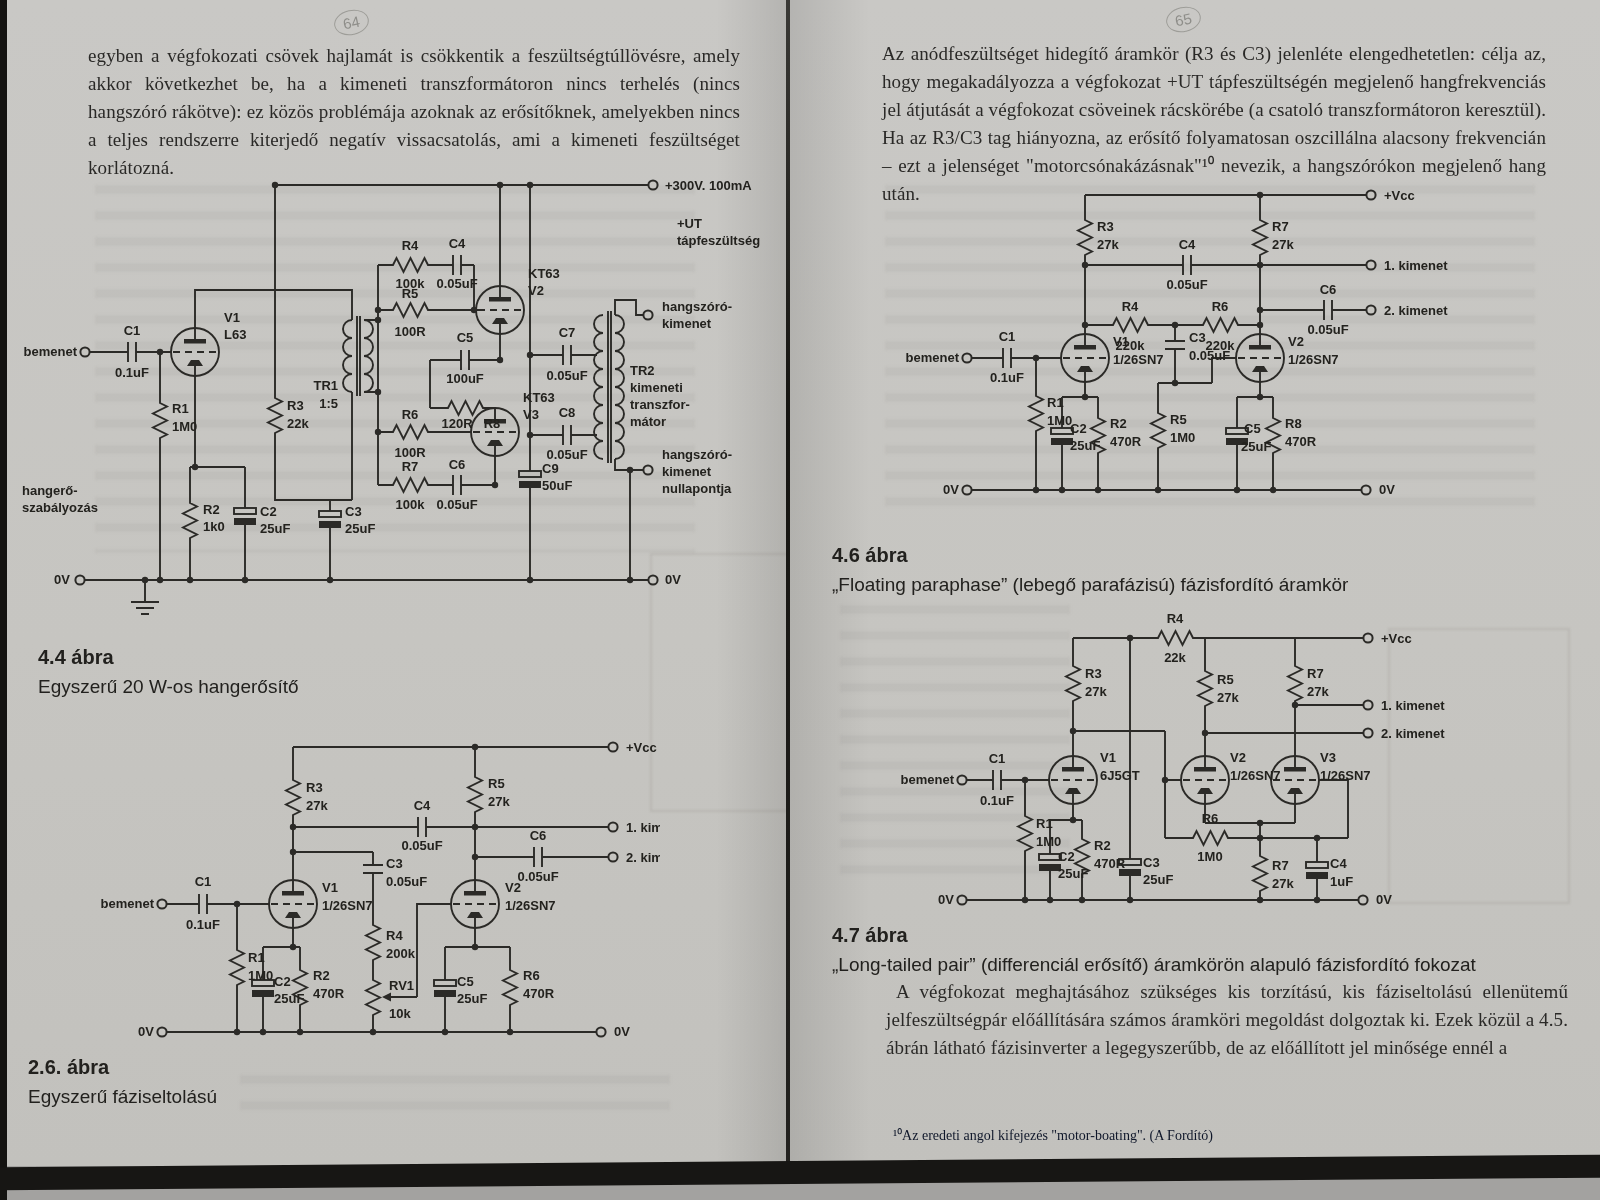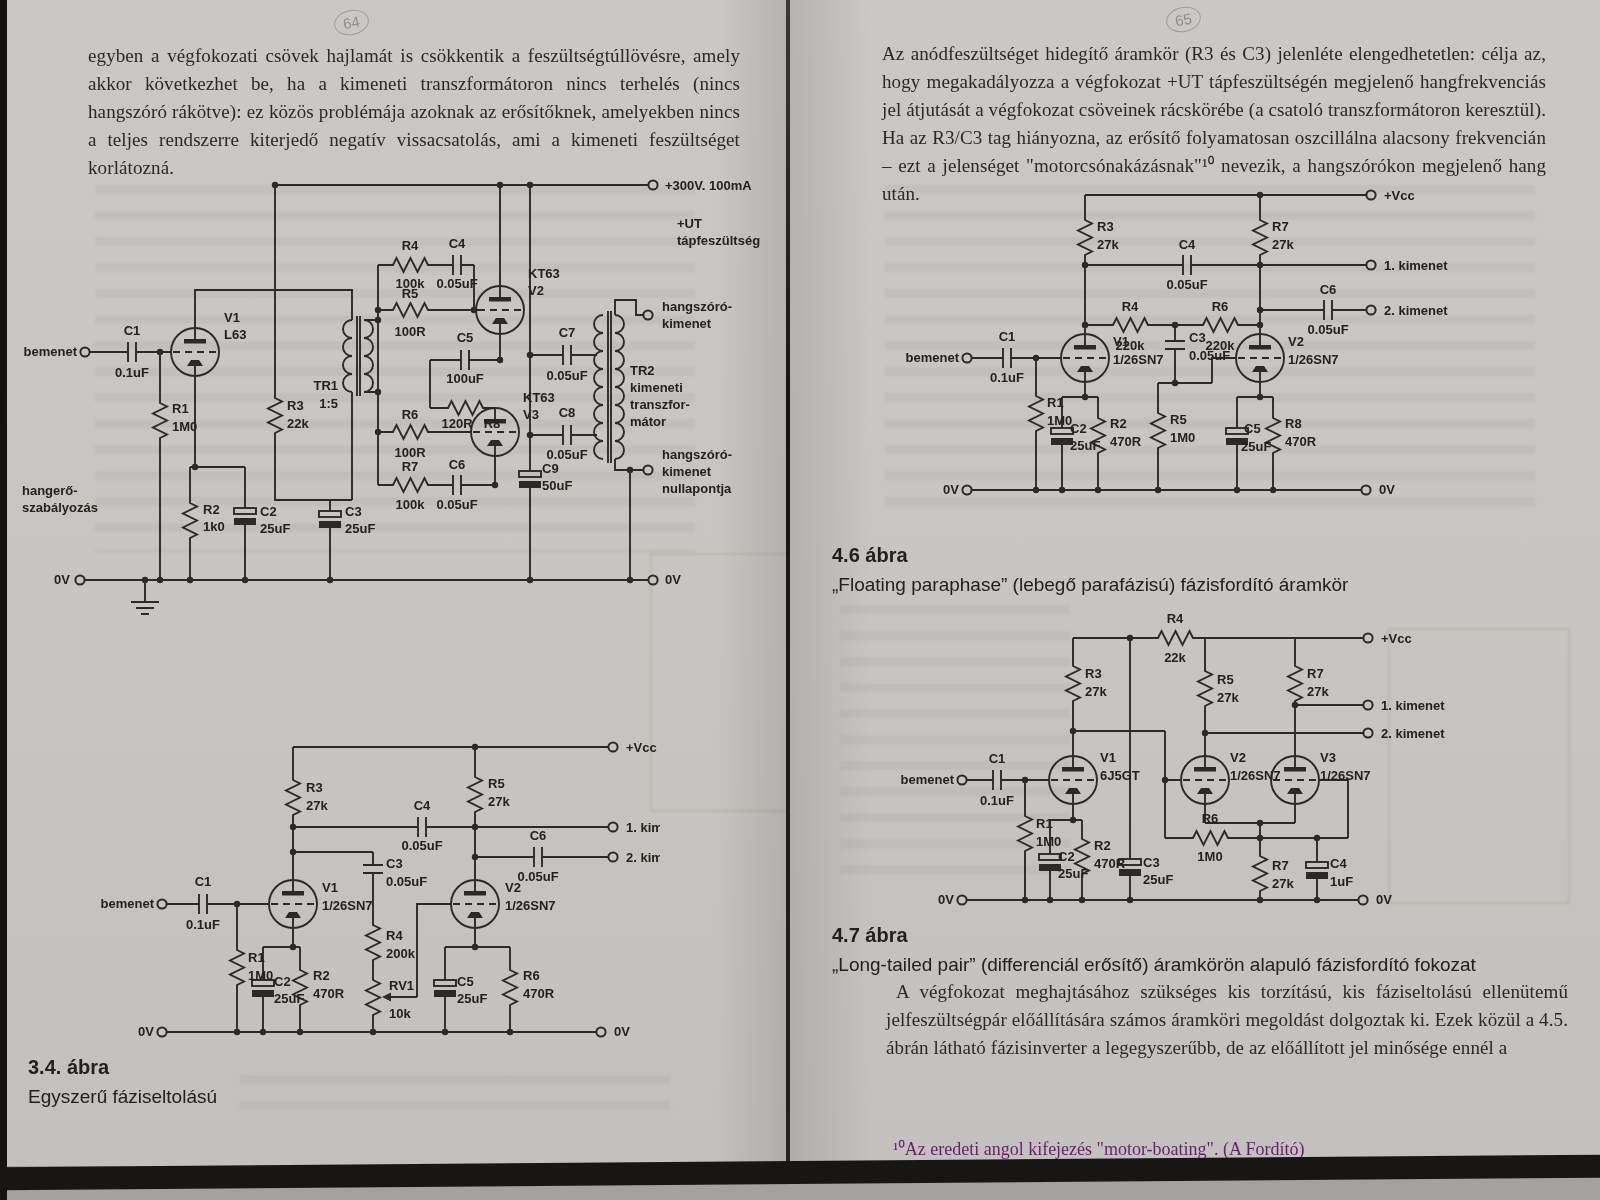--- a/index.html
+++ b/index.html
@@ -18,21 +18,21 @@
           background:linear-gradient(90deg,rgba(0,0,0,0),rgba(0,0,0,.10));}
   .gutter-sh-r{position:absolute;left:790px;top:0;width:80px;height:1166px;
           background:linear-gradient(90deg,rgba(0,0,0,.10),rgba(0,0,0,0));}
   .bottom-band{position:absolute;left:-10px;top:1161px;width:1630px;height:23px;
           background:#171614;transform:rotate(-0.45deg);border-radius:4px;}
   .para{position:absolute;font-size:19px;line-height:28px;color:#2a2927;
         text-align:justify;letter-spacing:.1px;}
   .cap{position:absolute;font-family:"Liberation Sans",sans-serif;color:#22211e;}
   .cap-t{font-weight:bold;font-size:20px;}
   .cap-s{font-size:19px;margin-top:7px;}
-  .footnote{position:absolute;font-size:18px;color:#701a75;margin-top:11px;}
+  .footnote{position:absolute;font-size:14px;color:#0f172a;}
   .pnum{position:absolute;font:15px "Liberation Sans",sans-serif;color:rgba(95,95,90,.55);
         border:1.5px solid rgba(105,105,98,.45);border-radius:50%;padding:3px 8px;
         transform:rotate(-12deg);}
   svg.circ{position:absolute;}
   svg.circ path,svg.circ rect,svg.circ circle{vector-effect:none;}
   .wire{stroke:#2b2a27;stroke-width:1.9;fill:none;}
   .dt{fill:#2b2a27;stroke:none;}
   svg text{font-family:"Liberation Sans",sans-serif;font-weight:bold;font-size:13px;
            fill:#23221e;}
   text.m{text-anchor:middle;} text.e{text-anchor:end;}
@@ -222,20 +222,24 @@
       <text x="183" y="361">1k0</text>
       <text x="240" y="346">C2</text>
       <text x="240" y="363">25uF</text>
       <text x="325" y="346">C3</text>
       <text x="325" y="363">25uF</text>
       <text class="e" x="50" y="414">0V</text>
       <text x="645" y="414">0V</text>
     </g>
   </svg>
 
+  <div class="cap" style="left:38px;top:646px">
+    <div class="cap-t">4.4 ábra</div>
+    <div class="cap-s">Egyszerű 20 W-os hangerősítő</div>
+  </div>
 
   <svg class="circ" style="left:100px;top:722px" width="560" height="330" viewBox="0 0 560 330">
     <path class="wire" d="M193,25 H508 M193,25 V55 M193,95 V158
       M193,105 H305 M339,105 H508
       M193,130 H273 M273,164 V200 M273,240 V255 M273,295 V310
       M291,275 H317 M317,275 V182 H351
       M375,25 V52 M375,92 V158
       M375,135 H421 M455,135 H508
       M67,182 H86 M120,182 H169 M137,182 V225 M137,265 V310
       M193,206 V225 M163,225 H200 M163,225 V252 M163,282 V310 M200,225 V245 M200,285 V310
@@ -315,21 +319,21 @@
       <text x="357" y="264">C5</text>
       <text x="357" y="281">25uF</text>
       <text x="423" y="258">R6</text>
       <text x="423" y="276">470R</text>
       <text class="e" x="54" y="314">0V</text>
       <text x="514" y="314">0V</text>
     </g>
   </svg>
 
   <div class="cap" style="left:28px;top:1056px">
-    <div class="cap-t">3.4. ábra</div>
+    <div class="cap-t">2.6. ábra</div>
     <div class="cap-s">Egyszerű fáziseltolású</div>
   </div>
 
   <div class="page page-right">
     <div class="ghost" style="left:95px;top:168px;width:650px;height:355px"></div>
     <div class="ghost" style="left:50px;top:588px;width:230px;height:300px"></div>
     <div class="gbox" style="left:598px;top:628px;width:178px;height:272px"></div>
   </div>
   <div class="pnum" style="left:1166px;top:7px">65</div>
   <div class="para" style="left:882px;top:40px;width:664px">Az anódfeszültséget hidegítő áramkör (R3 és C3) jelenléte elengedhetetlen: célja az, hogy megakadályozza a végfokozat +UT tápfeszültségén megjelenő hangfrekvenciás jel átjutását a végfokozat csöveinek rácskörébe (a csatoló transzformátoron keresztül). Ha az R3/C3 tag hiányozna, az erősítő folyamatosan oszcillálna alacsony frekvencián – ezt a jelenséget "motorcsónakázásnak"¹⁰ nevezik, a hangszórókon megjelenő hang után.</div>

